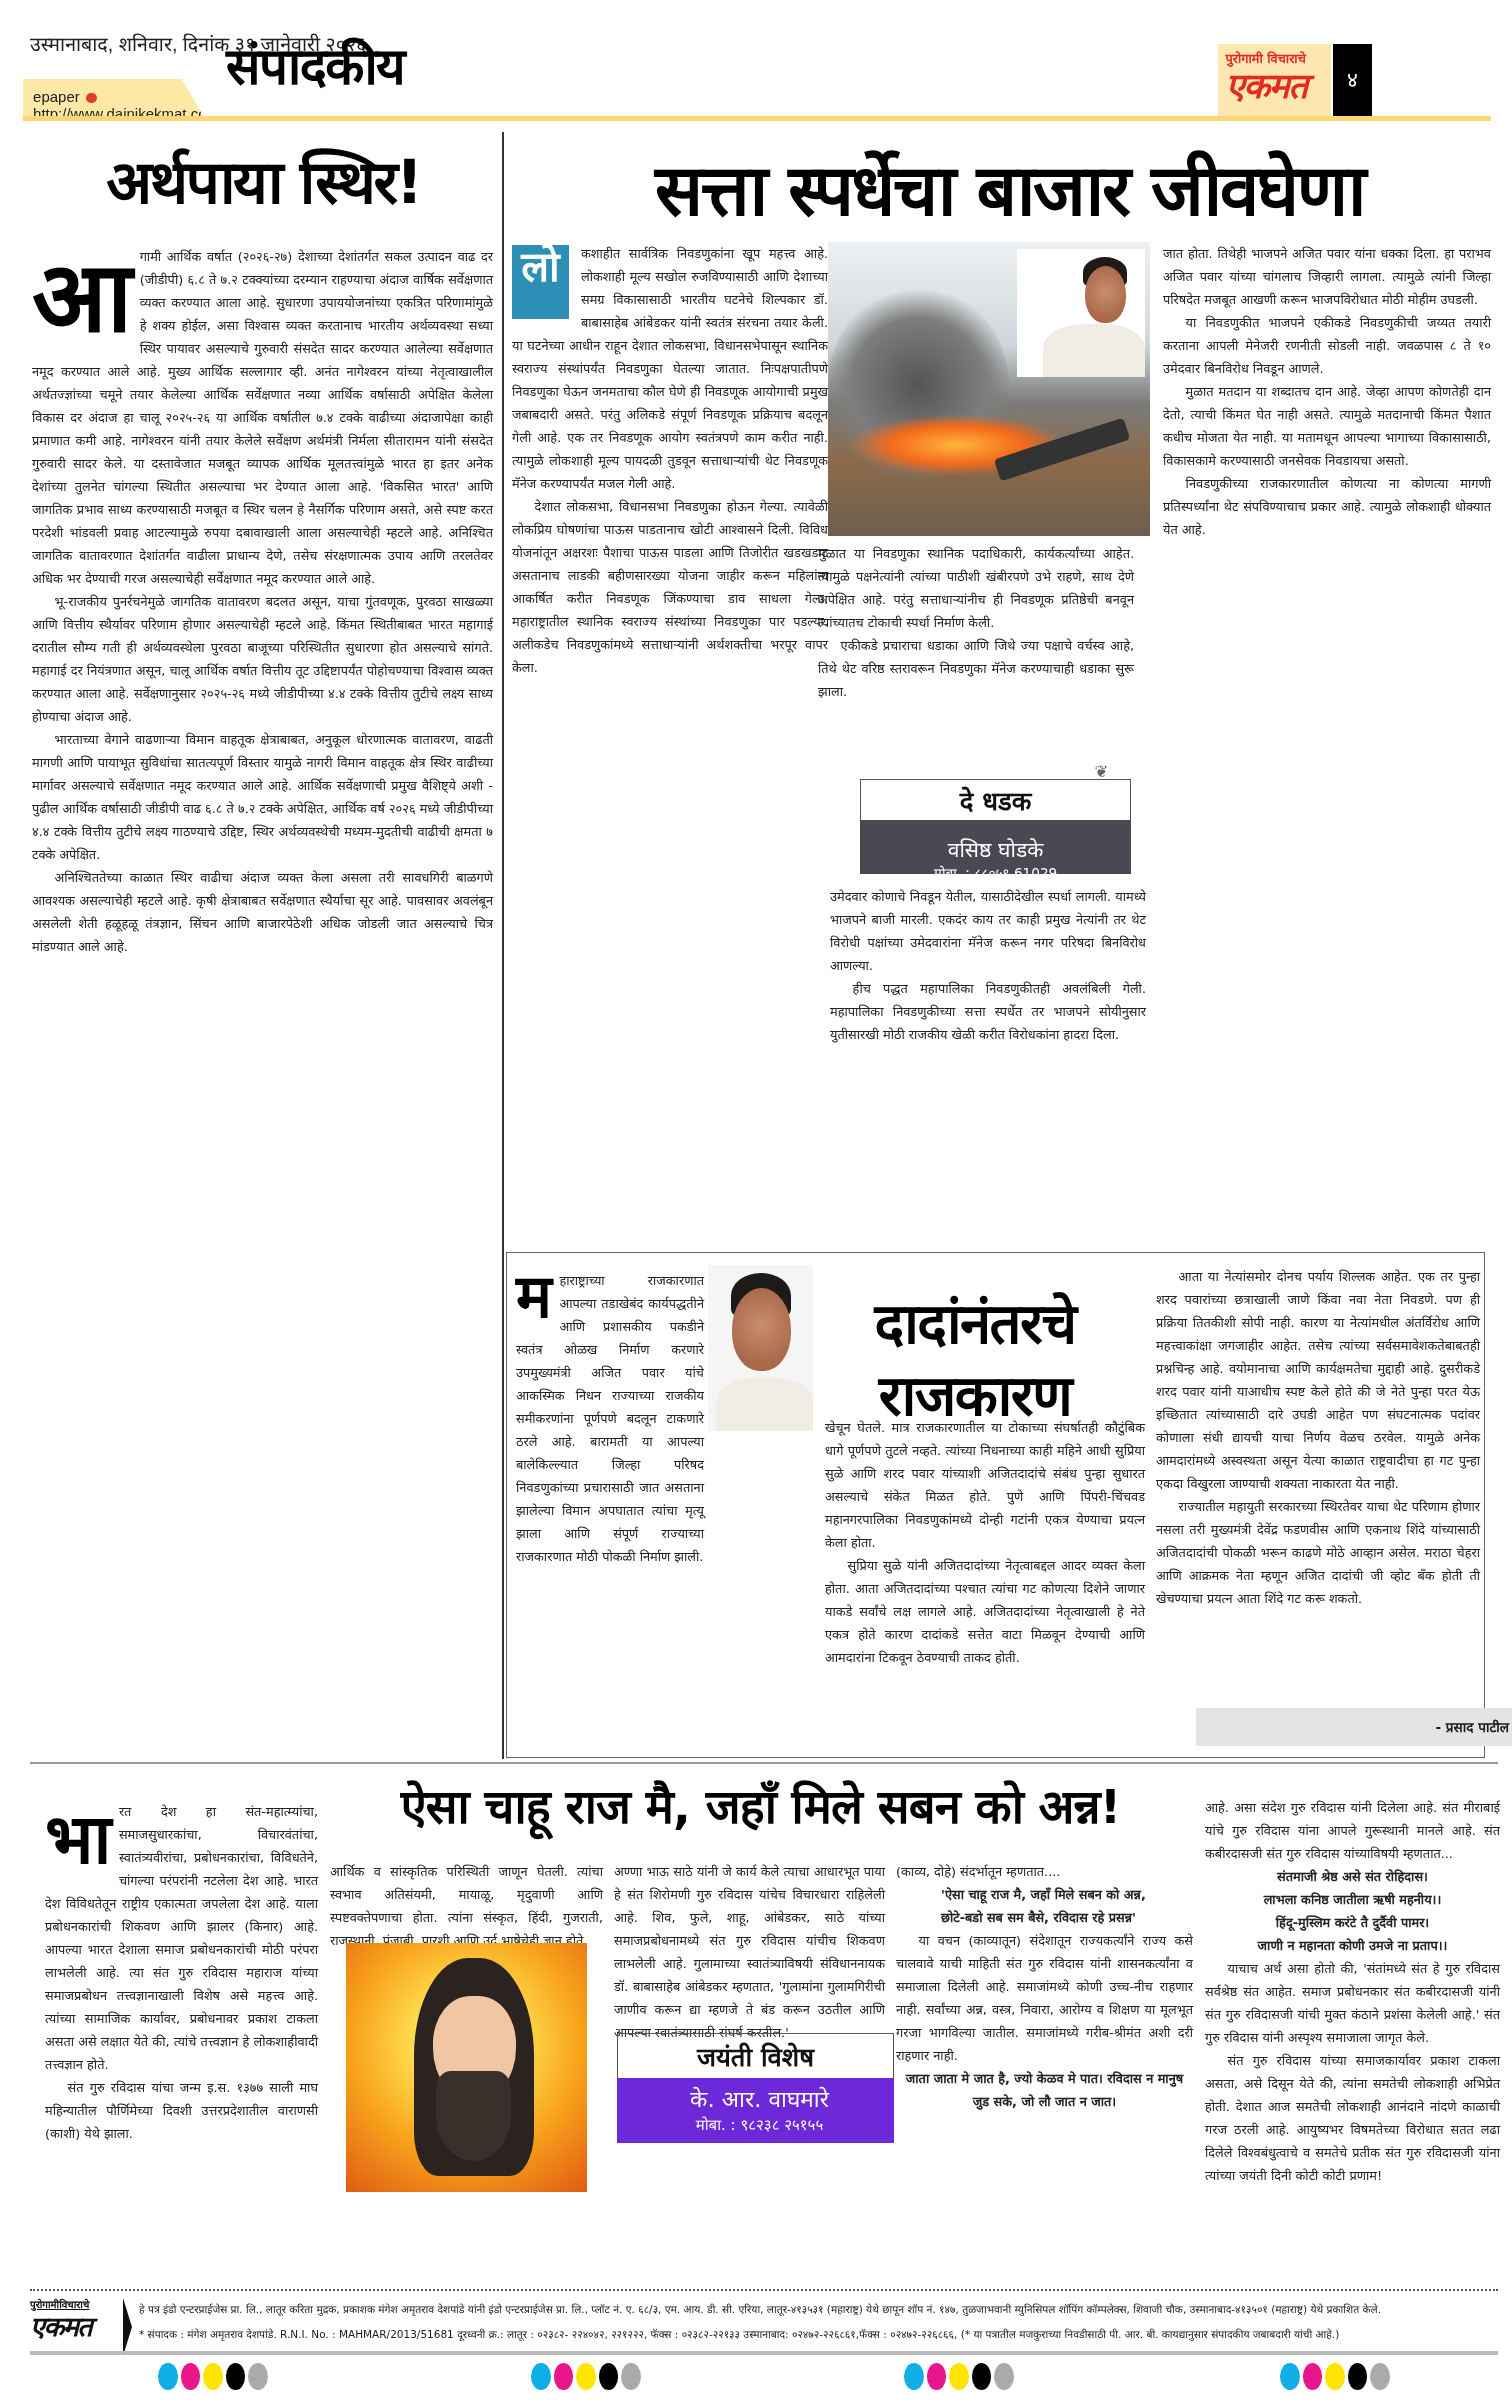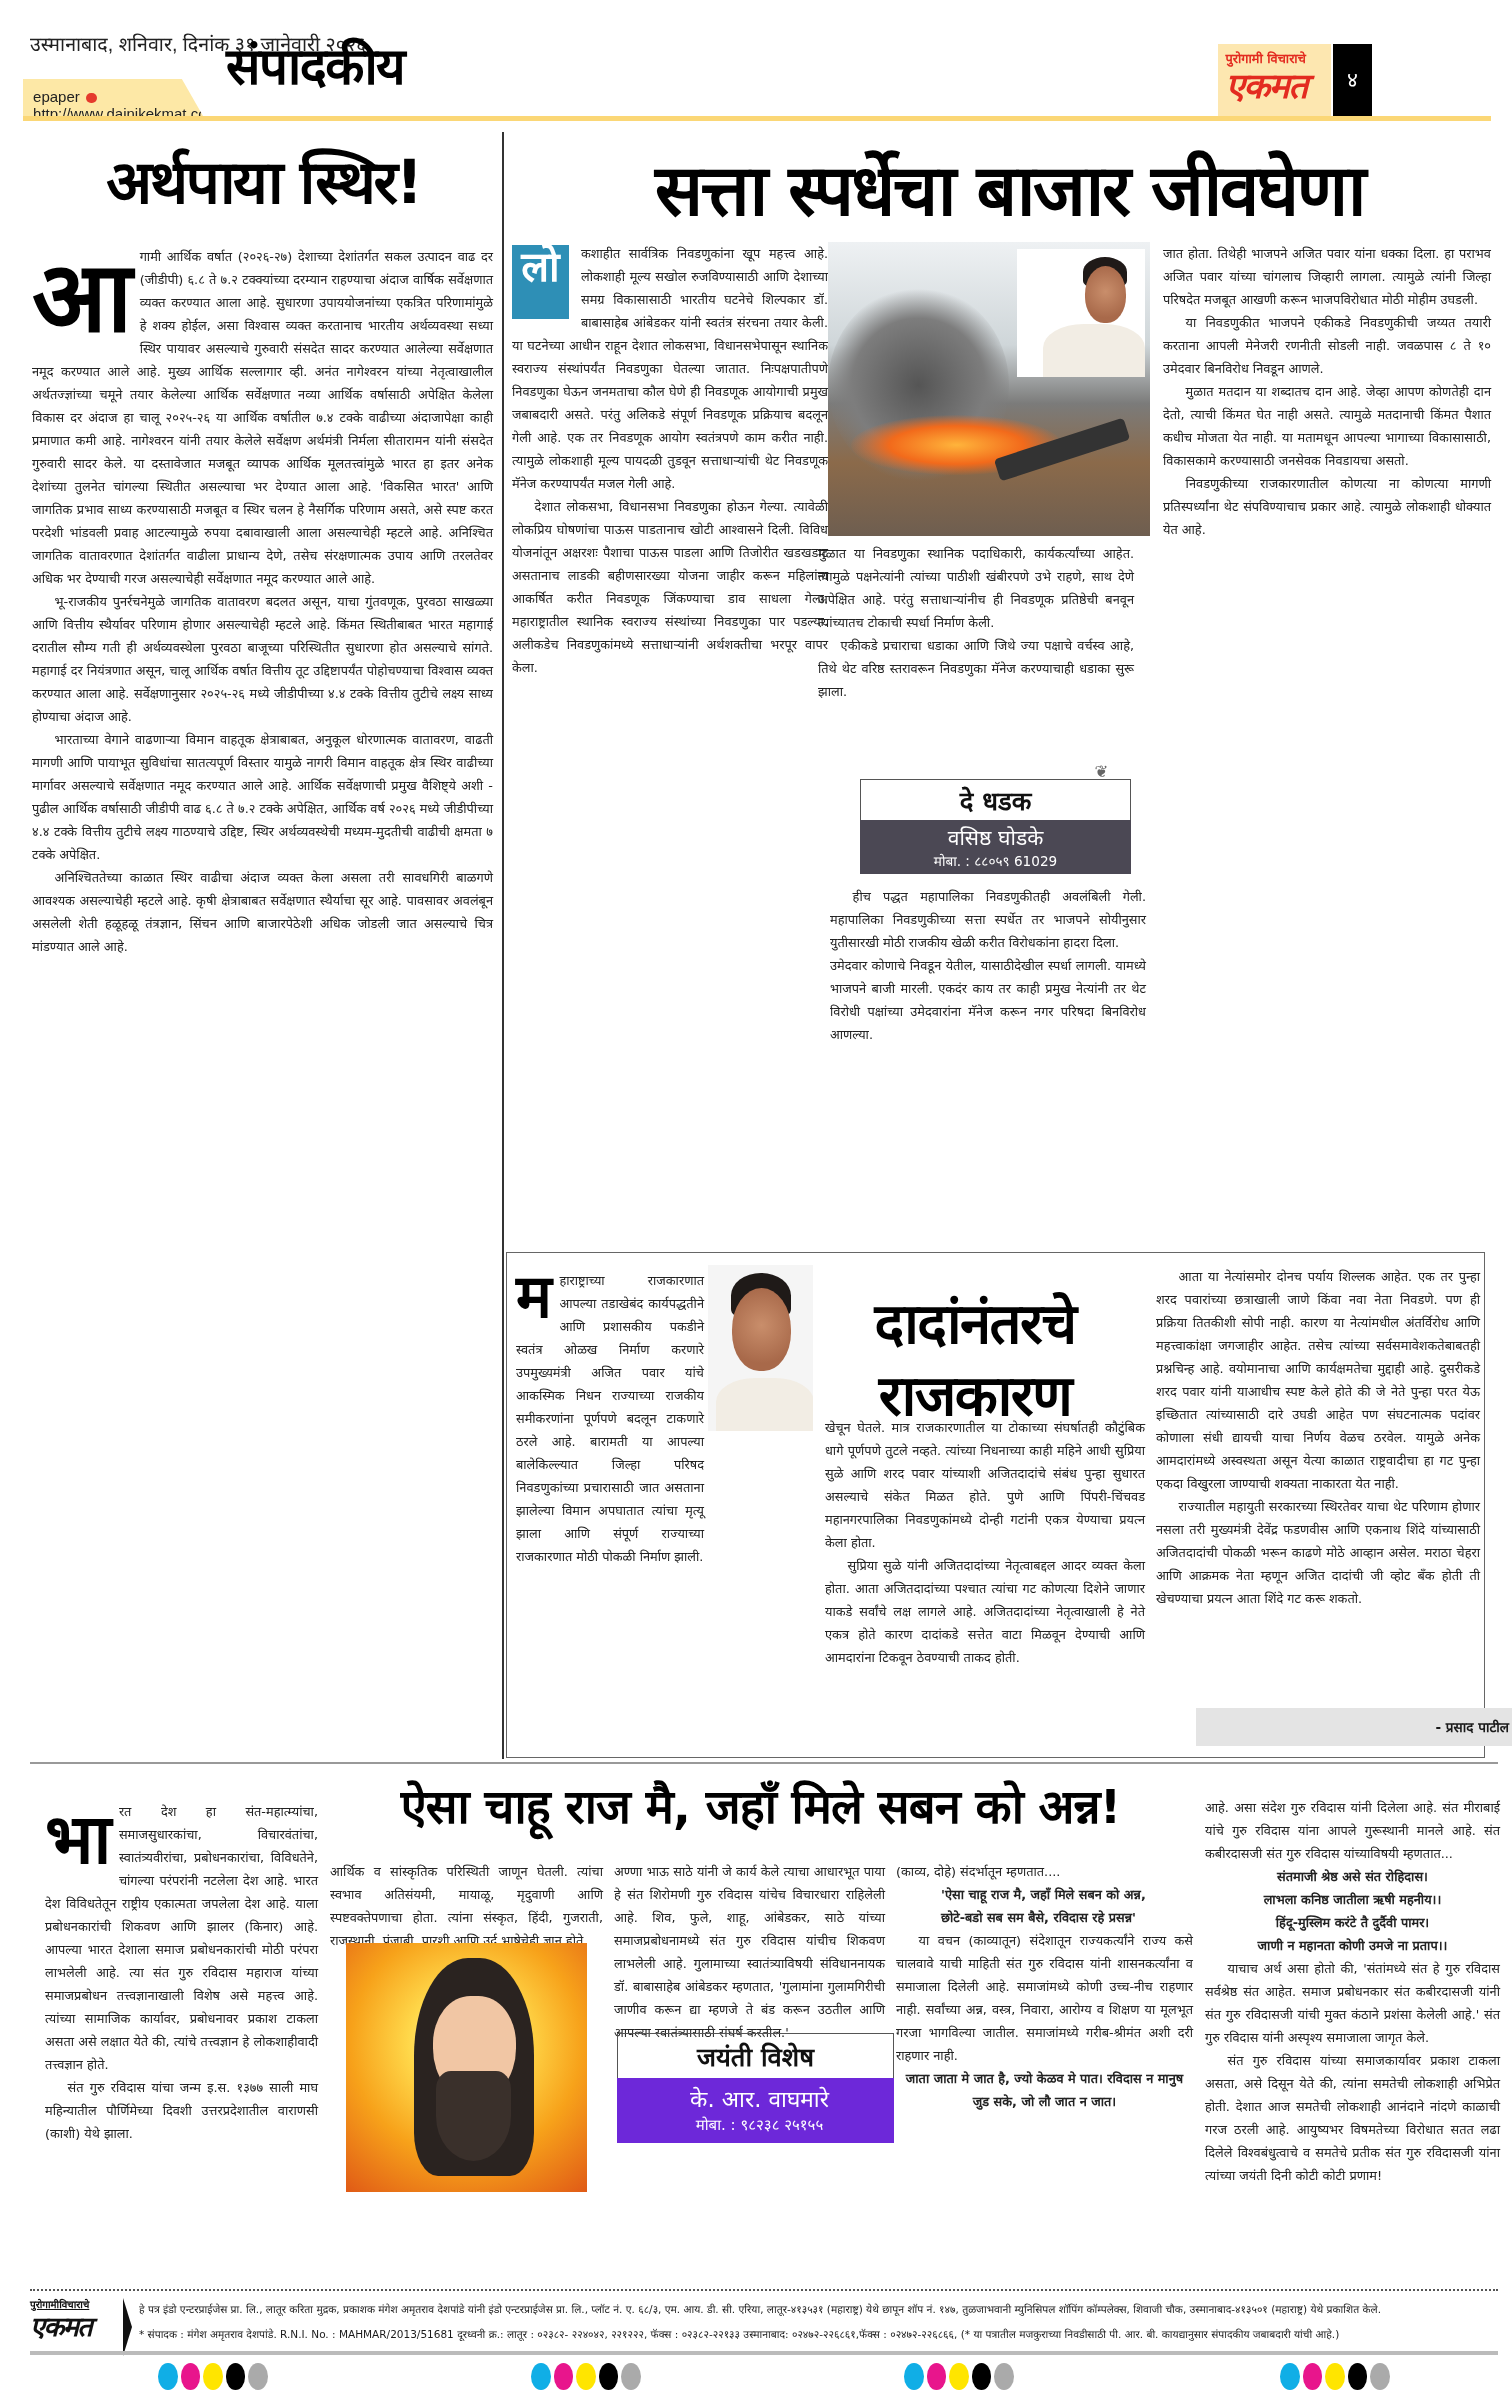--- a/index.html
+++ b/index.html
@@ -40,21 +40,21 @@
   #photo-crash .fire { position: absolute; left: 22.6px; top: 173px; width: 211px; height: 60px; border-radius: 50%; background: radial-gradient(ellipse, #ffb43b 0%, #f26a1b 45%, rgba(180,60,20,0) 72%); }
   #photo-crash .wreck { position: absolute; left: 166px; top: 196px; width: 136px; height: 22.6px; background: #333; transform: rotate(-18deg); border-radius: 4.5px; }
   #photo-inset { left: 1017px; top: 249px; width: 128px; height: 128px; background: #fff; overflow: hidden; }
   .portrait-face { position: absolute; border-radius: 50% 50% 46% 46%; background: radial-gradient(circle at 50% 45%, #c98e6b 0%, #a8694a 70%); }
   .portrait-hair { position: absolute; border-radius: 50% 50% 20% 20%; background: #1f1a18; }
   .portrait-coat { position: absolute; border-radius: 40% 40% 0 0; background: #f2ede4; }
 
   #byline-box { left: 860px; top: 779px; width: 271px; height: 98px; }
   #byline-box .top { height: 41px; border: 1.5px solid #555; border-bottom: none; background: #fff; text-align: center; font-family: "DejaVu Sans", sans-serif; font-weight: bold; font-size: 25.6px; padding-top: 3px; color: #111; }
   #byline-box .bottom { height: 54px; background: #4b4854; color: #fff; text-align: center; font-family: "DejaVu Sans", sans-serif; }
-  #byline-box .name { font-size: 21px; padding-top: 3px; }
+  #byline-box .name { font-size: 21px; padding-top: 15px; }
   #byline-box .phone { font-size: 13.6px; }
   .leaf { position: absolute; right: 22.6px; top: -16.6px; font-size: 16.6px; color: #666; }
 
   
   #dada-box { left: 506px; top: 1252px; width: 979px; height: 506px; border: 1.5px solid #666; }
   #dada-photo { left: 708px; top: 1265px; width: 105px; height: 166px; background: #f5f5f5; overflow: hidden; }
   #dada-headline { left: 843px; top: 1288px; width: 264px; text-align: center; font-family: "DejaVu Sans", sans-serif; font-weight: bold; font-size: 56px; line-height: 72px; letter-spacing: -1.5px; color: #000; }
   #dada-col3 { left: 1156px; top: 1265px; width: 324px; }
   #dada-sign { left: 1156px; top: 1708px; width: 325px; height: 38px; background: #e4e4e4; text-align: right; padding: 9px 12px; font-family: "DejaVu Sans", sans-serif; font-weight: bold; font-size: 13.6px; margin-left: 40px; }
 
@@ -147,22 +147,22 @@
   </div>
   <div class="bottom">
     <div class="name">वसिष्ठ घोडके</div>
     <div class="phone">
       <span>मोबा. :</span>
       <span>८८०५९ 61029</span>
     </div>
   </div>
 </div>
 <div class="abs body-text" style="left:830px;top:885px;width:316px;">
+  <p>उमेदवार कोणाचे निवडून येतील, यासाठीदेखील स्पर्धा लागली. यामध्ये भाजपने बाजी मारली. एकदंर काय तर काही प्रमुख नेत्यांनी तर थेट विरोधी पक्षांच्या उमेदवारांना मॅनेज करून नगर परिषदा बिनविरोध आणल्या.</p>
   <p style="text-indent:22.6px">हीच पद्धत महापालिका निवडणुकीतही अवलंबिली गेली. महापालिका निवडणुकीच्या सत्ता स्पर्धेत तर भाजपने सोयीनुसार युतीसारखी मोठी राजकीय खेळी करीत विरोधकांना हादरा दिला.</p>
-  <p>उमेदवार कोणाचे निवडून येतील, यासाठीदेखील स्पर्धा लागली. यामध्ये भाजपने बाजी मारली. एकदंर काय तर काही प्रमुख नेत्यांनी तर थेट विरोधी पक्षांच्या उमेदवारांना मॅनेज करून नगर परिषदा बिनविरोध आणल्या.</p>
 </div>
 <div class="abs body-text" id="main-col3">
   <p>जात होता. तिथेही भाजपने अजित पवार यांना धक्का दिला. हा पराभव अजित पवार यांच्या चांगलाच जिव्हारी लागला. त्यामुळे त्यांनी जिल्हा परिषदेत मजबूत आखणी करून भाजपविरोधात मोठी मोहीम उघडली.</p>
   <p style="text-indent:22.6px">या निवडणुकीत भाजपने एकीकडे निवडणुकीची जय्यत तयारी करताना आपली मेनेजरी रणनीती सोडली नाही. जवळपास ८ ते १० उमेदवार बिनविरोध निवडून आणले.</p>
   <p style="text-indent:22.6px">मुळात मतदान या शब्दातच दान आहे. जेव्हा आपण कोणतेही दान देतो, त्याची किंमत घेत नाही असते. त्यामुळे मतदानाची किंमत पैशात कधीच मोजता येत नाही. या मतामधून आपल्या भागाच्या विकासासाठी, विकासकामे करण्यासाठी जनसेवक निवडायचा असतो.</p>
   <p style="text-indent:22.6px">निवडणुकीच्या राजकारणातील कोणत्या ना कोणत्या मागणी प्रतिस्पर्ध्यांना थेट संपविण्याचाच प्रकार आहे. त्यामुळे लोकशाही धोक्यात येत आहे.</p>
 </div>
 
 <div class="abs" id="dada-box"></div>
 <div class="abs body-text" style="left:516px;top:1269px;width:188px;">

